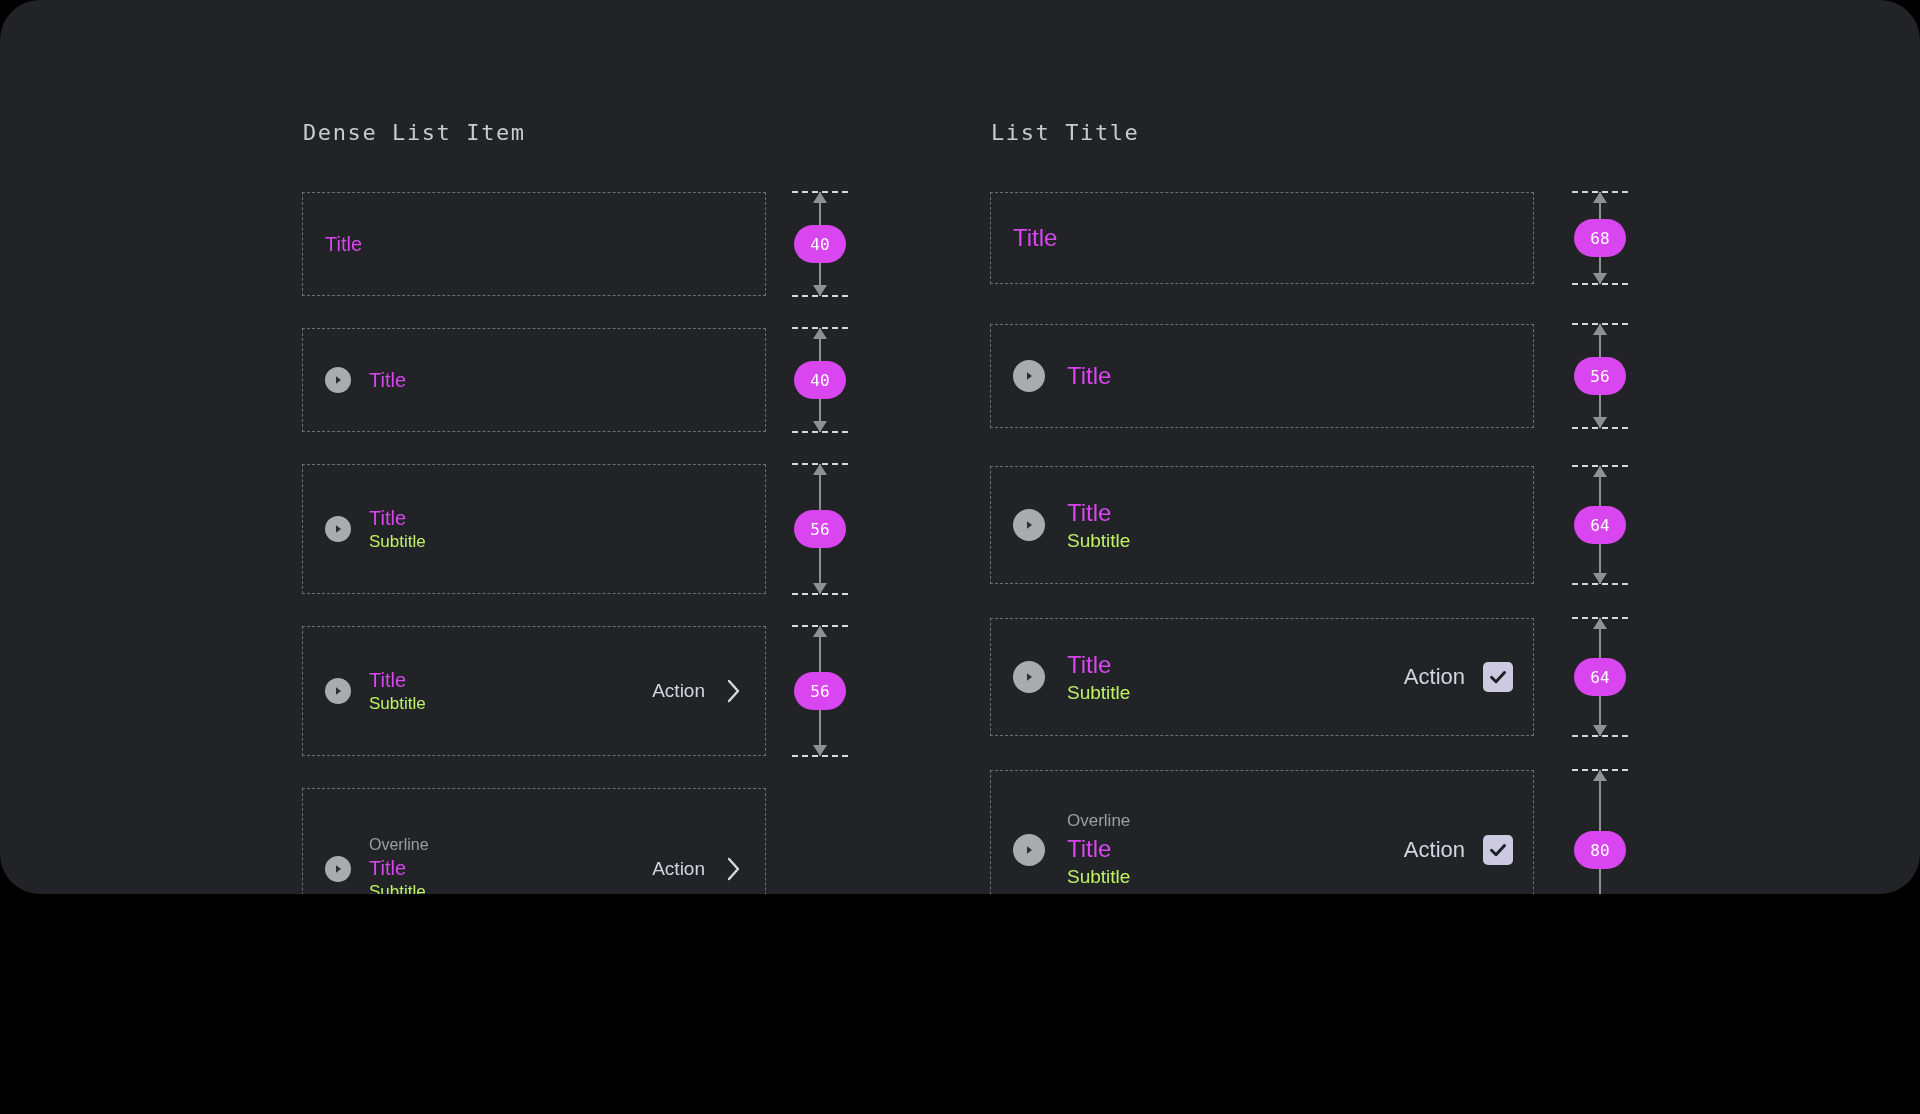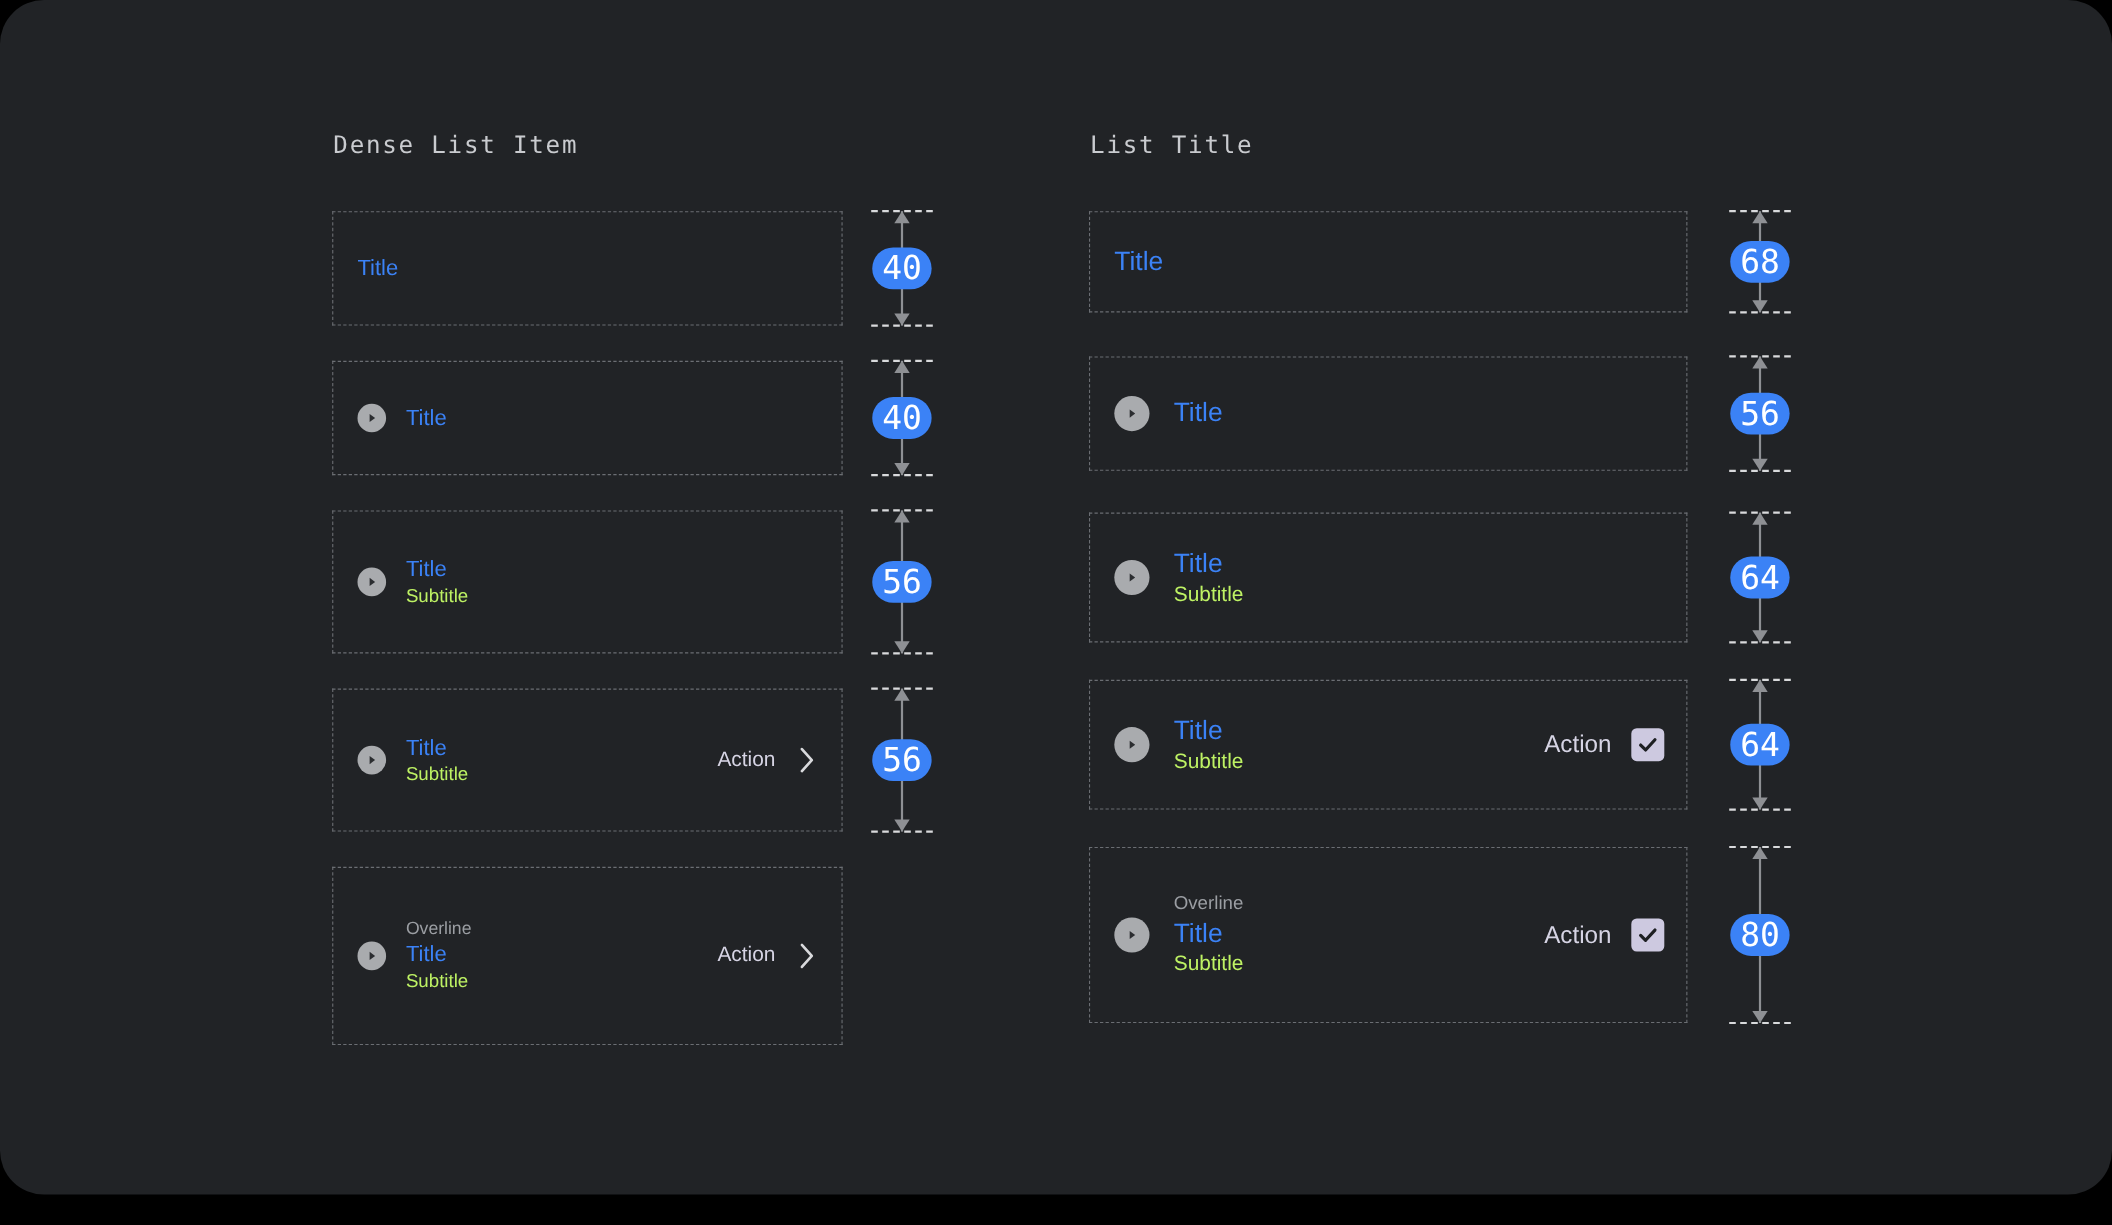--- a/index.html
+++ b/index.html
@@ -13,21 +13,21 @@
     overflow: hidden;
     font-family: "Liberation Sans", sans-serif;
   }
 
   
   #page {
     position: absolute;
     left: 0;
     top: 0;
     width: 1920px;
-    height: 1086px;
+    height: 894px;
     background: #212326;
     border-radius: 40px;
     box-sizing: border-box;
     overflow: hidden;
   }
 
   
   .columns {
     position: absolute;
     left: 0;
@@ -100,21 +100,21 @@
     min-width: 0;
     display: flex;
     flex-direction: column;
     justify-content: center;
   }
   .overline {
     color: #9b9ea3;
     line-height: 1.35;
   }
   .title {
-    color: #3b82f6;
+    color: #d946ef;
     line-height: 1.3;
   }
   .subtitle {
     color: #bef264;
     line-height: 1.35;
   }
   .column.dense .overline { font-size: 16px; }
   .column.dense .title    { font-size: 20px; }
   .column.dense .subtitle { font-size: 17px; }
   .column.regular .overline { font-size: 17px; }
@@ -200,24 +200,24 @@
   .dim-badge {
     position: absolute;
     left: 50%;
     top: 50%;
     transform: translate(-50%, -50%);
     min-width: 52px;
     height: 38px;
     padding: 4px 9px;
     box-sizing: border-box;
     border-radius: 19px;
-    background: #3b82f6;
+    background: #d946ef;
     color: #ffffff;
     font-family: "DejaVu Sans Mono", "Liberation Mono", monospace;
-    font-size: 30px;
+    font-size: 16px;
     display: flex;
     align-items: center;
     justify-content: center;
   }
 </style>
 </head>
 <body>
 
 <div id="page">
   <div class="columns">

